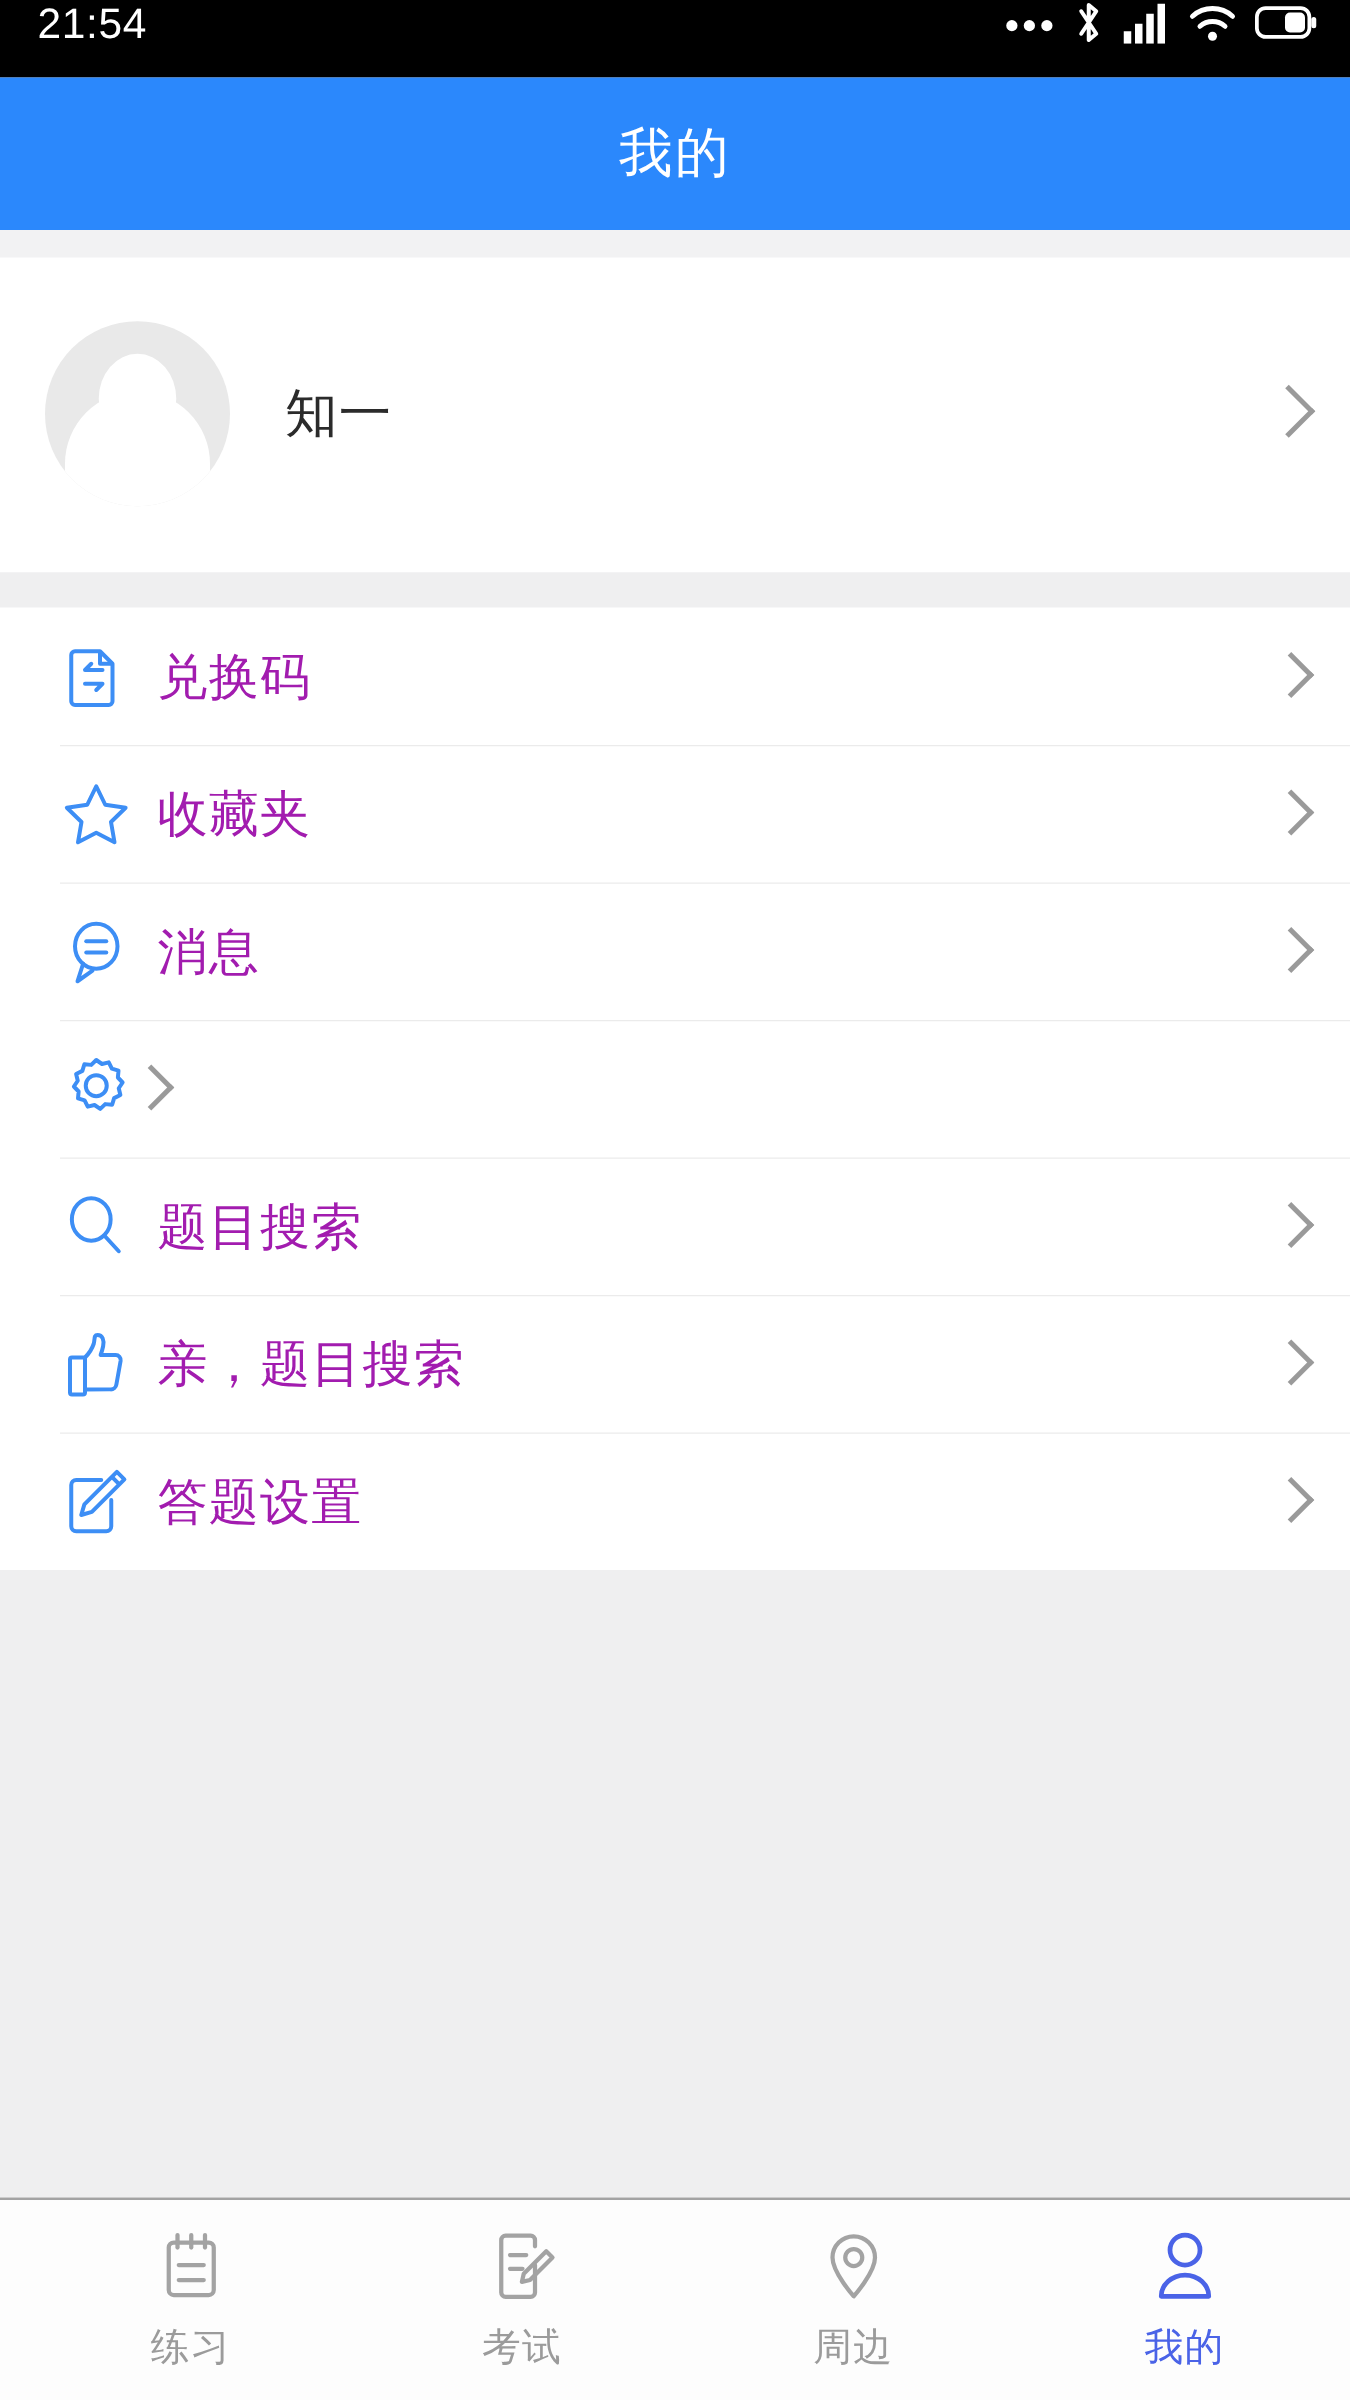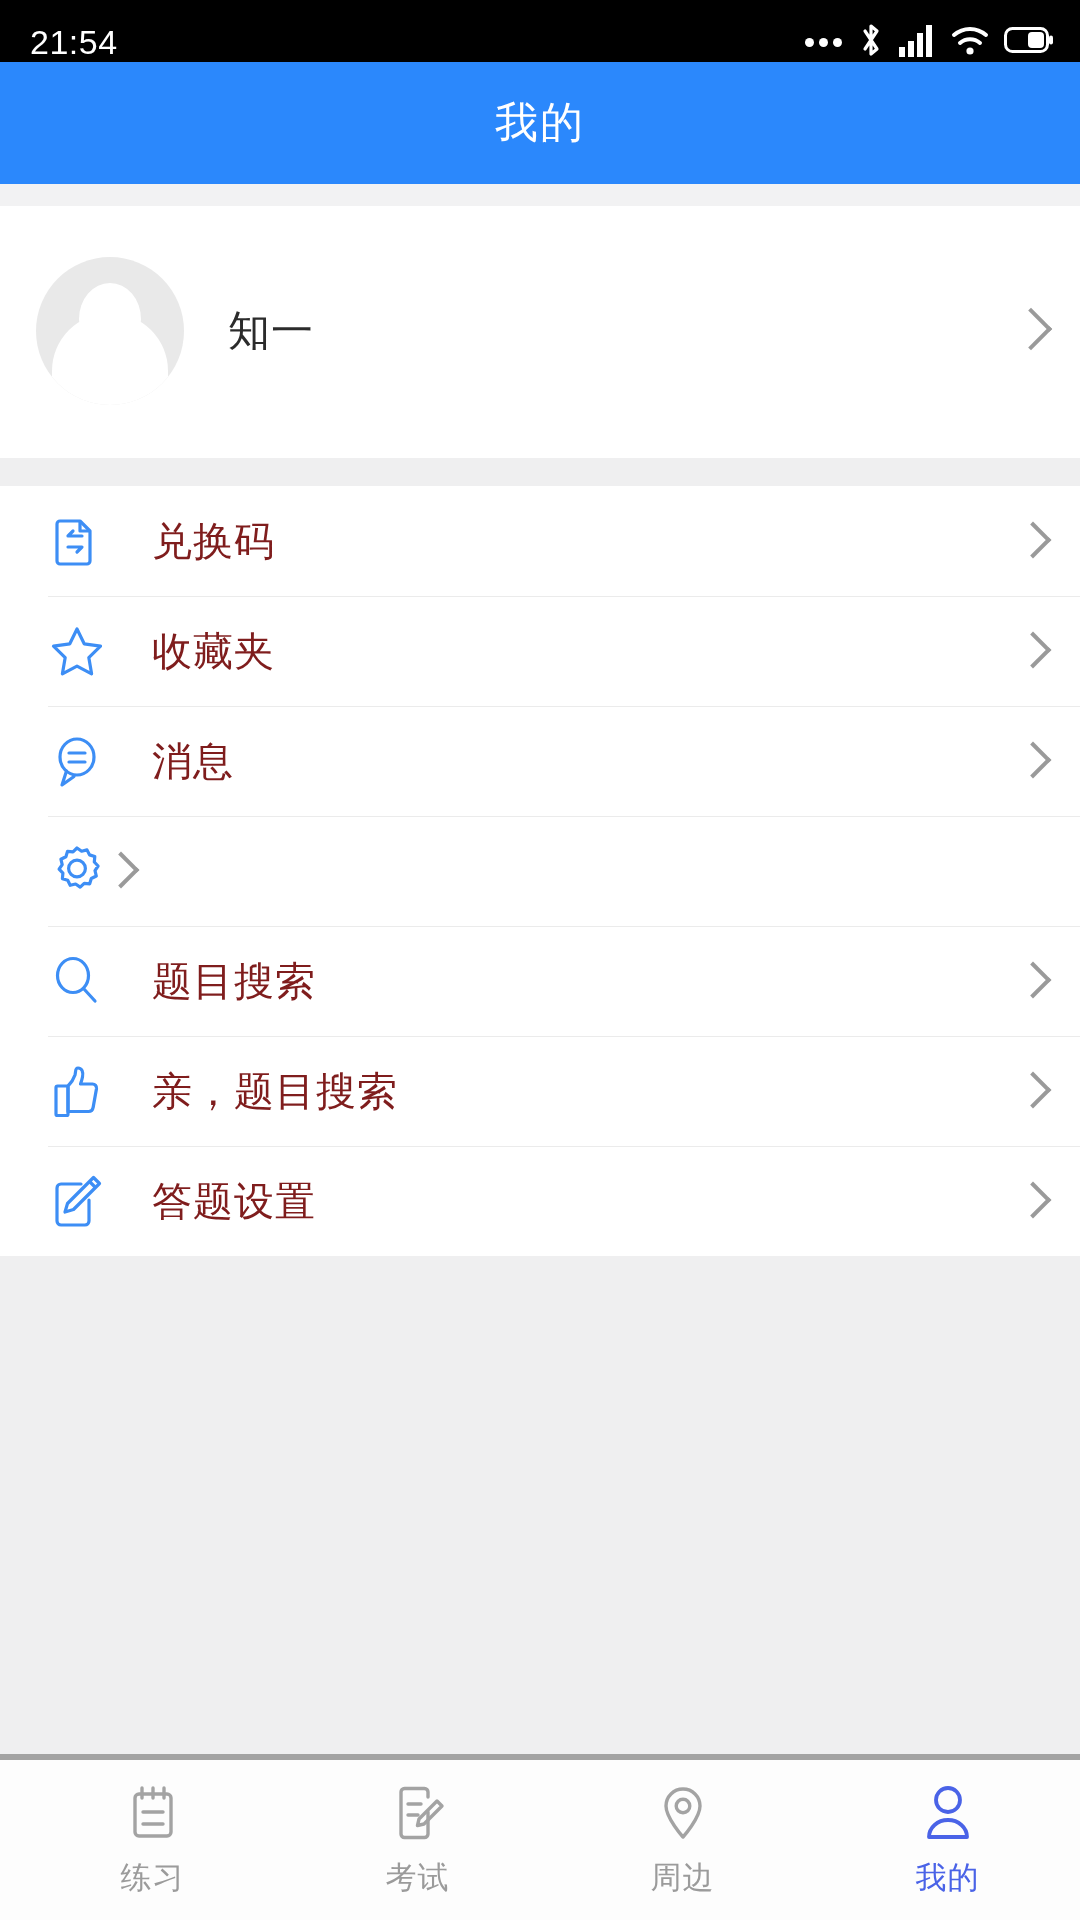--- a/index.html
+++ b/index.html
@@ -21,21 +21,21 @@
     flex-direction: column;
     background: #efeff0;
     position: relative;
   }
 
   
   .status-bar {
     height: 62px;
     background: #000000;
     display: flex;
-    align-items: flex-end;
+    align-items: flex-start;
     justify-content: space-between;
     padding: 0 26px 0 30px;
     box-sizing: border-box;
     flex: 0 0 auto;
   }
   .status-time {
     color: #ffffff;
     font-size: 34px;
     letter-spacing: 0.5px;
     font-weight: 400;
@@ -157,23 +157,23 @@
   .menu-icon {
     width: 58px;
     height: 58px;
     flex: 0 0 auto;
     display: flex;
     align-items: center;
     justify-content: center;
   }
   .menu-icon svg { display: block; }
   .menu-label {
-    margin-left: 46px;
+    margin-left: 20px;
     font-size: 40px;
-    color: #7f1d1d;
+    color: #a21caf;
     letter-spacing: 1px;
     flex: 1 1 auto;
   }
 
   
   .chevron {
     width: 22px;
     height: 40px;
     flex: 0 0 auto;
     position: relative;
@@ -196,21 +196,21 @@
     border-right-width: 4px;
     border-top-width: 4px;
   }
 
   .filler { flex: 1 1 auto; background: #efeff0; }
 
   
   .tab-bar {
     height: 160px;
     background: #fdfdfd;
-    border-top: 6px solid #a3a3a3;
+    border-top: 2px solid #a3a3a3;
     display: flex;
     flex: 0 0 auto;
     padding-left: 20px;
   }
   .tab-item {
     flex: 1 1 0;
     display: flex;
     flex-direction: column;
     align-items: center;
     justify-content: center;

